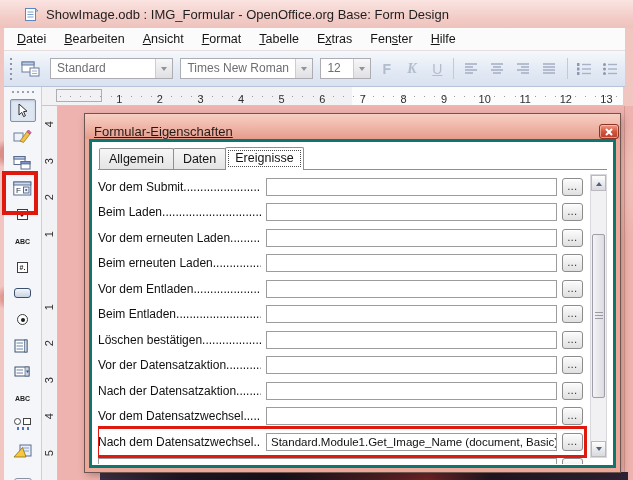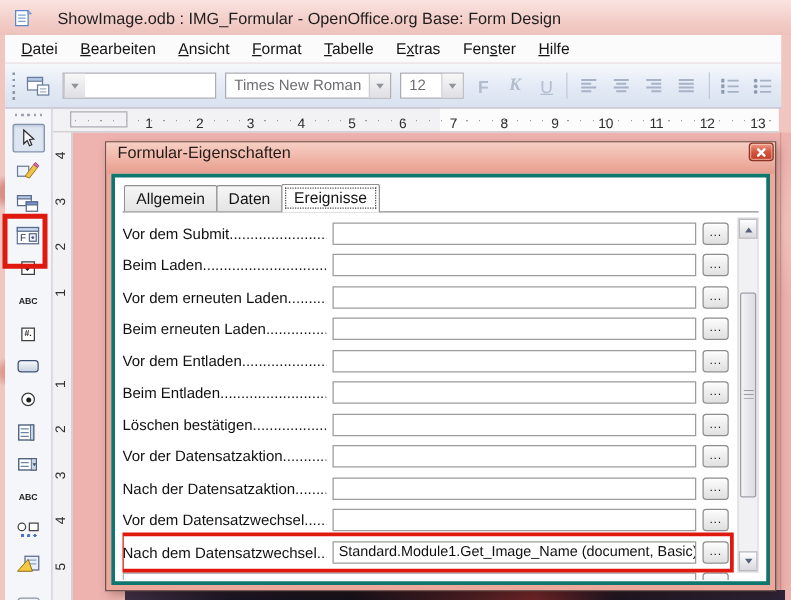--- a/index.html
+++ b/index.html
@@ -6,21 +6,21 @@
   body{font-family:"Liberation Sans",sans-serif;background:#888;}
   *{box-sizing:border-box;}
   .window{position:relative;width:633px;height:480px;overflow:hidden;
     background:
       radial-gradient(circle at 1% 32%, #d98f88 0 6px, transparent 14px),
       radial-gradient(circle at 1% 62%, #e09a92 0 5px, transparent 12px),
       radial-gradient(circle at 99% 40%, #e8a99e 0 8px, transparent 18px),
       radial-gradient(circle at 99% 75%, #d88d83 0 6px, transparent 14px),
       #f1c5c0;}
   
-  .titlebar{position:absolute;left:0;top:0;width:633px;height:28px;display:flex;align-items:center;gap:20px;padding:0 11px;
+  .titlebar{position:absolute;left:0;top:0;width:633px;height:28px;display:flex;align-items:center;gap:7px;padding:0 24px;
     background:linear-gradient(#fae4e1,#f3cdc8 60%,#eec2bc);
     background-blend-mode:normal;font-size:13px;color:#1e1e1e;}
   .titlebar .ttl{white-space:nowrap;}
   
   .menubar{position:absolute;left:4px;top:28px;right:8px;height:23px;background:#fcfbfc;border-bottom:1px solid #e6dcdd;
     display:flex;align-items:center;padding-left:4px;font-size:12.5px;color:#151515;}
   .menu-item{padding:3px 9px;cursor:default;white-space:nowrap;}
   .mn{text-decoration:underline;}
   
   .toolbar{position:absolute;left:4px;top:51px;right:8px;height:36px;
@@ -72,22 +72,22 @@
   .hruler .page{position:absolute;left:310px;right:0;top:0;bottom:0;background:#fcfcfd;}
   .hruler .dots{position:absolute;left:18px;right:2px;top:9px;height:1px;background:repeating-linear-gradient(90deg,#9a9aa2 0 1px,transparent 1px 10.1px);}
   .ruler-box{position:absolute;left:14px;top:2px;width:46px;height:13px;border:1px solid #adadb3;}
   .hnums{position:absolute;left:57px;top:2px;white-space:nowrap;}
   .hnum{display:inline-block;width:40.6px;text-align:center;font-size:11px;color:#2e2e2e;}
   .vruler{position:absolute;left:38px;top:19px;width:16px;bottom:0;background:#f2f2f5;border-right:1px solid #c7c7cb;display:flex;flex-direction:column;overflow:hidden;}
   .vnum{height:36.5px;display:flex;align-items:center;justify-content:center;font-size:11px;color:#2e2e2e;transform:rotate(-90deg);}
   
   .dialog{position:absolute;left:81px;top:27px;width:535px;height:358px;background:#eba89b;
     box-shadow:0 0 0 1px #6e554f, 2px 3px 8px rgba(60,20,15,.35);z-index:3;}
-  .dlg-title{height:25px;display:flex;align-items:flex-start;padding:0 1px 0 9px;font-size:13px;color:#241a18;
-    background:linear-gradient(#f7cfc4,#efb4a6 55%,#e59c8c);}
+  .dlg-title{height:25px;display:flex;align-items:flex-end;padding:0 1px 0 9px;font-size:13px;color:#241a18;
+    background:linear-gradient(#f7cfc4,#efb4a6 55%,#e59c8c);text-decoration:underline;}
   .dlg-close{margin-left:auto;width:20px;height:15px;border-radius:3px;border:1px solid #8d3325;position:relative;
     background:linear-gradient(#ef9d89,#d2563e 50%,#c03c28);box-shadow:inset 0 0 0 1px rgba(255,220,210,.55);}
   .dlg-close::before,.dlg-close::after{content:"";position:absolute;left:50%;top:50%;width:9px;height:2px;background:#fff;border-radius:1px;}
   .dlg-close::before{transform:translate(-50%,-50%) rotate(45deg);}
   .dlg-close::after{transform:translate(-50%,-50%) rotate(-45deg);}
   .dlg-body{position:absolute;left:4px;right:4px;top:25px;bottom:4px;background:#fff;border:3px solid #0f766e;padding:5px 6px 0 6px;}
   .tabs{position:absolute;left:6px;right:6px;top:6px;height:22px;display:flex;align-items:flex-end;border-bottom:1px solid #8f8f8f;padding-left:1px;}
   .tab{padding:3px 9px 3px 9px;font-size:12.5px;color:#141414;background:linear-gradient(#f6f6f6,#e4e4e4);
     border:1px solid #8f8f8f;border-bottom:none;border-radius:2px 2px 0 0;margin-right:-1px;white-space:nowrap;}
   .tab.active{background:#fff;position:relative;z-index:2;outline:1px dotted #4d4d4d;outline-offset:-4px;margin-bottom:-1px;padding-bottom:5px;margin-top:35px;}
@@ -158,20 +158,21 @@
     <span class="tb-icon">
       <svg width="20" height="17" viewBox="0 0 20 17">
         <rect x="1" y="2" width="12" height="10" fill="#fff" stroke="#6b7d9e"></rect>
         <rect x="1" y="2" width="12" height="3" fill="#b9cae8" stroke="#6b7d9e"></rect>
         <rect x="9" y="8" width="9" height="8" fill="#fdfdfd" stroke="#6b7d9e"></rect>
         <line x1="11" y1="11" x2="16" y2="11" stroke="#9eb0cf"></line>
         <line x1="11" y1="13.5" x2="16" y2="13.5" stroke="#9eb0cf"></line>
       </svg>
     </span>
     <span class="combo w130">
+      <span class="combo-text">Standard</span>
       <span class="combo-btn">
           <i class="tri-down"></i>
         </span>
     </span>
     <span class="combo w140">
       <span class="combo-text">Times New Roman</span>
       <span class="combo-btn">
           <i class="tri-down"></i>
         </span>
     </span>

